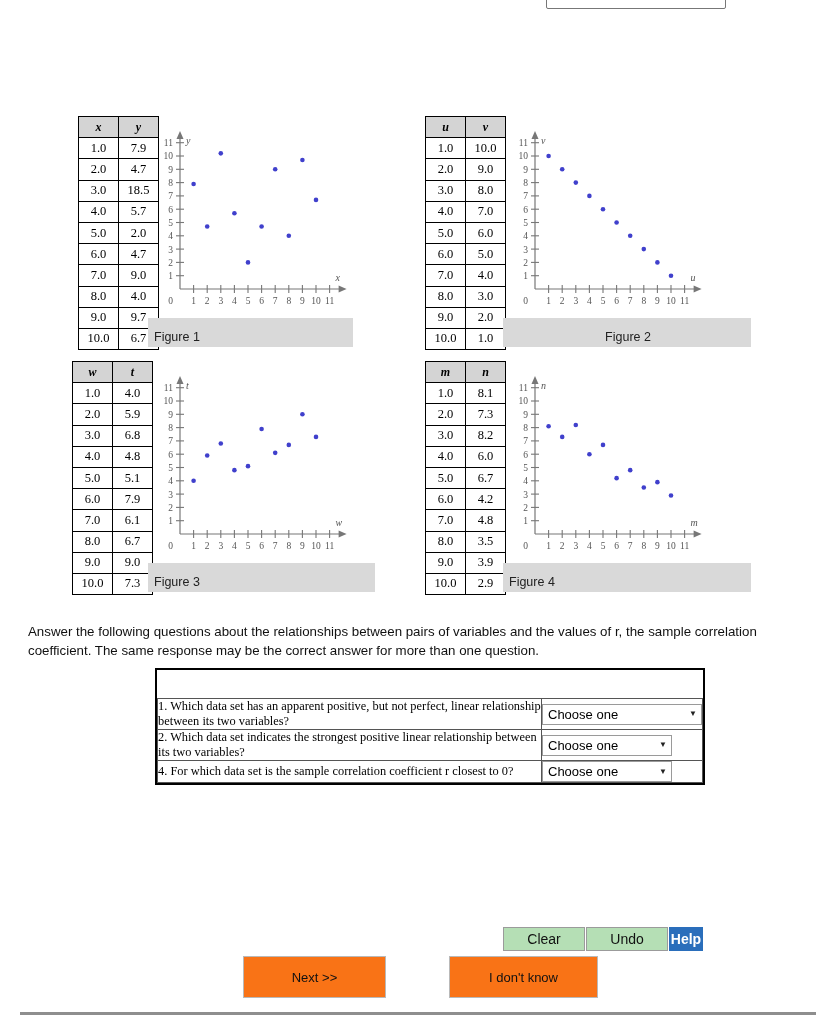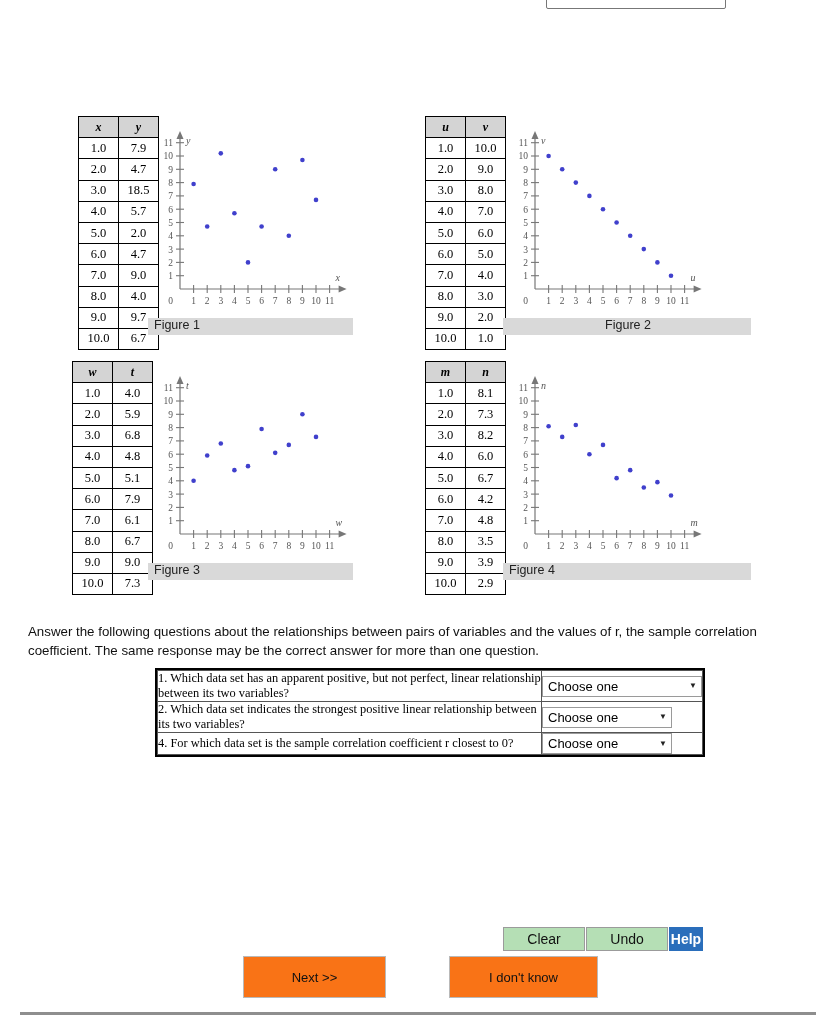--- a/index.html
+++ b/index.html
@@ -44,31 +44,31 @@
   }
 
   
   .fig { position: absolute; }
   .fig svg { display: block; }
   .figcap {
     position: absolute;
     background: #d9d9d9;
     font-size: 12.5px;
     color: #222;
-    padding: 0 4px 3px 6px;
+    padding: 12px 4px 3px 6px;
     font-family: "Liberation Sans", sans-serif;
   }
 
   
   .qwrap {
     position: absolute; left: 155px; top: 668px; width: 550px;
     border: 2px solid #000;
     border-collapse: collapse;
   }
-  .qtable { width: 100%; border-collapse: collapse; }
+  .qtable { width: 100%; border-collapse: collapse; margin-top: 28px; }
   .qtable td { border: 1px solid #555; vertical-align: middle; padding: 0; }
   .qtext {
     padding: 8px 9px 9px 8px;
     font-family: "Liberation Serif", serif;
     font-size: 12.4px; line-height: 15px;
     width: 385px;
   }
   .qsel { padding: 5px 6px 5px 6px; background:#fff; }
 
   .selbox {
@@ -464,21 +464,21 @@
           <circle cx="70.8" cy="74.56" r="2.3" fill="#4040cc"></circle>
           <circle cx="84.4" cy="101.16" r="2.3" fill="#4040cc"></circle>
           <circle cx="98" cy="97.17" r="2.3" fill="#4040cc"></circle>
           <circle cx="111.6" cy="59.92999999999999" r="2.3" fill="#4040cc"></circle>
           <circle cx="125.2" cy="83.87" r="2.3" fill="#4040cc"></circle>
           <circle cx="138.8" cy="75.88999999999999" r="2.3" fill="#4040cc"></circle>
           <circle cx="152.39999999999998" cy="45.3" r="2.3" fill="#4040cc"></circle>
           <circle cx="166" cy="67.91" r="2.3" fill="#4040cc"></circle>
         </svg>
       </div>
-      <div class="figcap" style="left: 148px; top: 563px; width: 205px;">Figure 3</div>
+      <div class="figcap" style="left: 148px; top: 563px; width: 227px;">Figure 3</div>
       <table class="dtable" style="left: 425px; top: 361px;">
         <thead>
           <tr>
             <th>m</th>
             <th>n</th>
           </tr>
         </thead>
         <tbody>
           <tr>
             <td>1.0</td>

